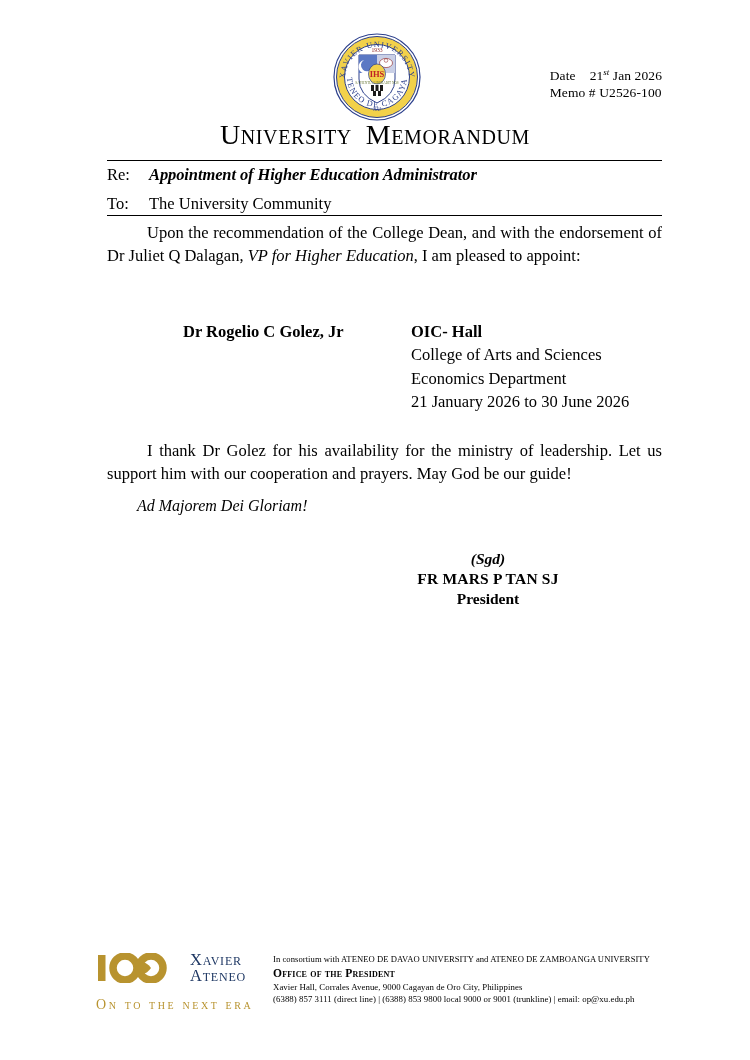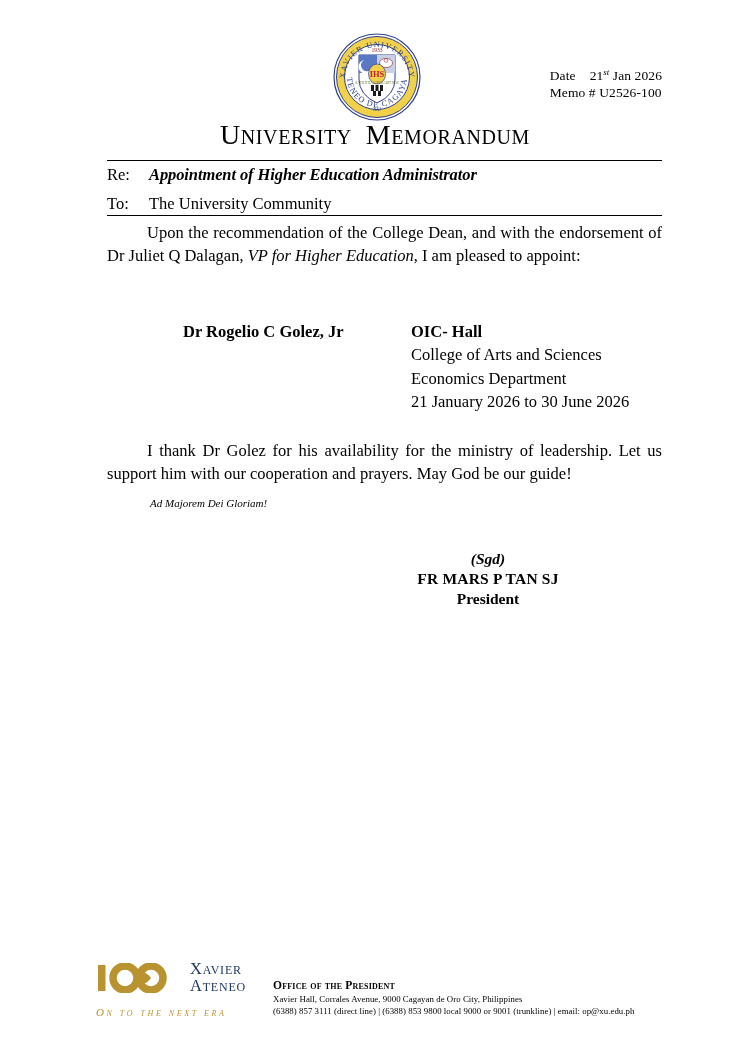--- a/index.html
+++ b/index.html
@@ -110,23 +110,23 @@
     font-size: 16.5px;
     line-height: 1.42;
   }
   .appoint .details .role { font-weight: bold; }
 
   .body-para.p2 { top: 440px; }
   .body-para.p2 .indent { display: inline-block; width: 40px; }
 
   .aemdeegee {
     position: absolute;
-    left: 150px;
+    left: 137px;
     top: 497px;
-    font-size: 11px;
+    font-size: 16px;
     font-style: italic;
     text-align: right;
   }
 
   
   .sign-block {
     position: absolute;
     left: 380px;
     width: 216px;
     top: 549px;
@@ -146,21 +146,21 @@
   .sign-block .sigtitle { font-weight: bold; }
 
   
   .footer {
     position: absolute;
     left: 0;
     right: 0;
     bottom: 42px;
     height: 78px;
     display: flex;
-    align-items: flex-end;
+    align-items: center;
     padding-left: 96px;
   }
   .logo100 {
     flex: 0 0 165px;
     width: 165px;
     padding-top: 6px;
   }
   .logo100 .logo-top {
     display: flex;
     align-items: center;
@@ -169,26 +169,25 @@
     margin-left: 6px;
     color: #1f3864;
     font-size: 16.5px;
     line-height: 1.0;
     font-variant: small-caps;
     letter-spacing: .8px;
   }
   .logo100 .wordmark div { white-space: nowrap; }
   .logo100 .tagline {
     color: #b8932f;
-    font-size: 11px;
+    font-size: 14px;
     letter-spacing: 2.6px;
     margin-top: 12px;
     font-variant: small-caps;
     white-space: nowrap;
-    font-style: italic;
   }
   .foot-text {
     padding-left: 12px;
     padding-top: 2px;
   }
   .foot-text .f-univ {
     font-size: 15px;
     font-variant: small-caps;
     letter-spacing: .3px;
     line-height: 1.12;
@@ -313,17 +312,18 @@
       </svg>
       <div class="wordmark">
         <div>Xavier</div>
         <div>Ateneo</div>
       </div>
     </div>
     <div class="tagline">On to the next era</div>
   </div>
 
   <div class="foot-text">
+    <div class="f-consortium">In consortium with ATENEO DE DAVAO UNIVERSITY and ATENEO DE ZAMBOANGA UNIVERSITY</div>
     <div class="f-office">Office of the President</div>
     <div class="f-addr">Xavier Hall, Corrales Avenue, 9000 Cagayan de Oro City, Philippines</div>
     <div class="f-phone">(6388) 857 3111 (direct line)  |  (6388) 853 9800 local 9000 or 9001 (trunkline)  |  email: op@xu.edu.ph</div>
   </div>
 </div>
 
 </body></html>

